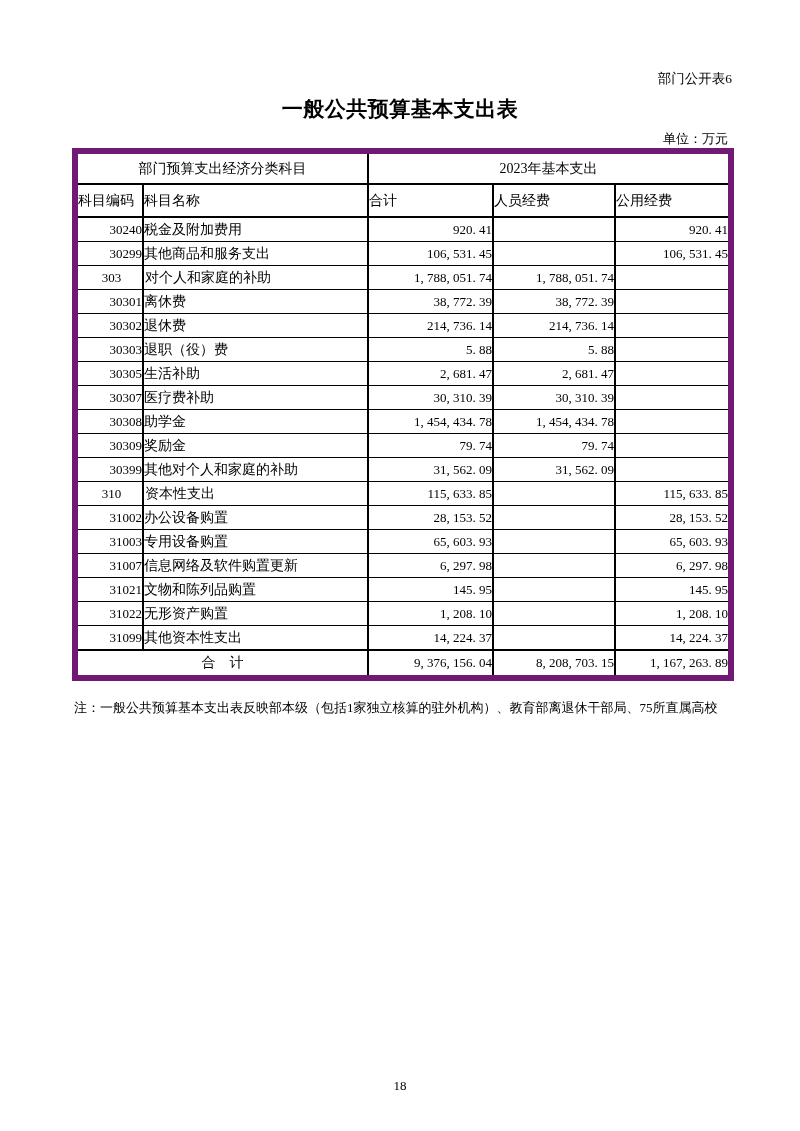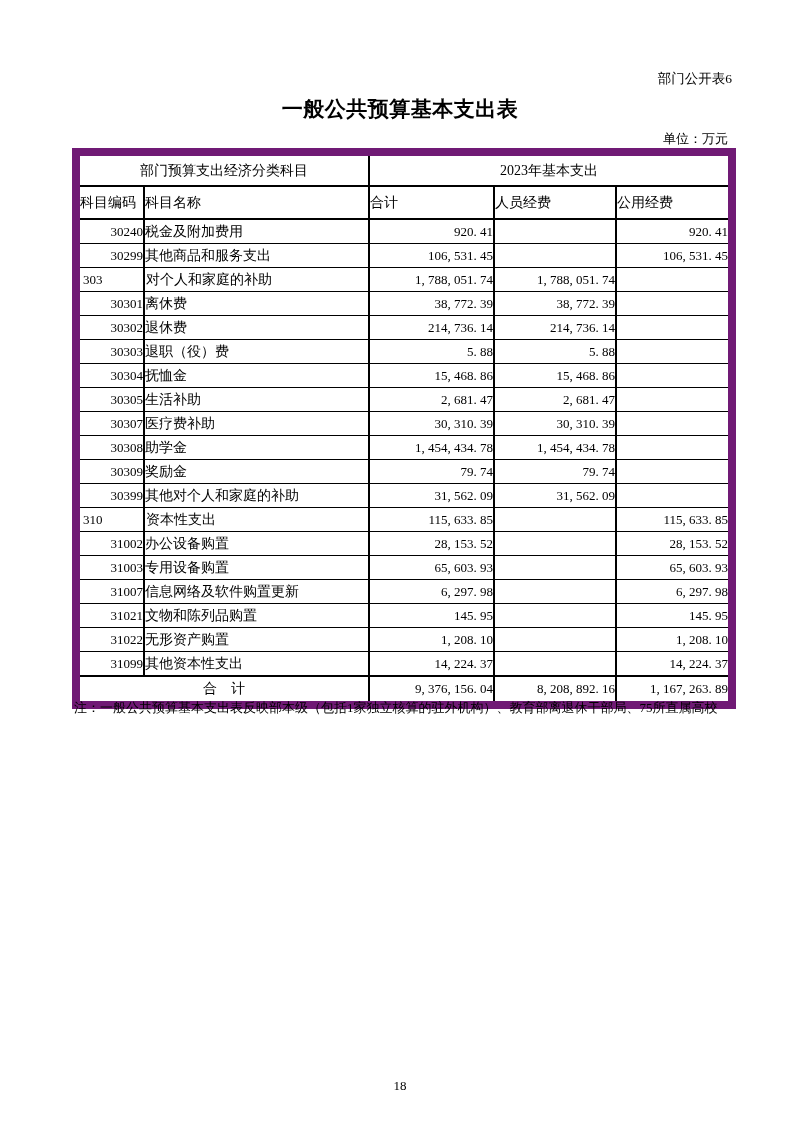--- a/index.html
+++ b/index.html
@@ -25,38 +25,38 @@
   }
   .unit-label {
     position: absolute; top: 130px; right: 72px;
     font-size: 13px;
   }
   table.budget {
     position: absolute; top: 148px; left: 72px;
     width: 656px;
     border-collapse: collapse;
     table-layout: fixed;
-    border: 8px solid #701a75;
+    border: 6px solid #701a75;
   }
   table.budget th, table.budget td {
     border: 1px solid #000;
     border-left-width: 2px;
     border-right-width: 2px;
     padding: 0;
     overflow: hidden;
     white-space: nowrap;
     font-weight: normal;
     vertical-align: middle;
   }
   thead tr.group-row th { height: 29px; font-size: 14px; text-align: center; border-bottom: 2px solid #000; }
   thead tr.cols-row th  { height: 31px; font-size: 14px; text-align: left; border-bottom: 2px solid #000; }
   tbody td { height: 23px; font-size: 13px; }
   td.code { text-align: right; padding-right: 9px; }
   td.name { text-align: left; padding-left: 26px; font-size: 14px; }
-  tr.lvl1 td.code { text-align: left; padding-left: 3px; }
+  tr.lvl1 td.code { text-align: center; padding-left: 3px; }
   tr.lvl1 td.name { padding-left: 1px; }
   td.num { text-align: right; padding-right: 7px; }
   tr.total-row td { border-top: 2px solid #000; height: 24px; }
   td.total-label { text-align: center; font-size: 14px; margin-left: 28px; }
   .note {
     position: absolute; top: 700px; left: 74px; width: 660px;
     font-size: 13px; line-height: 16.5px;
     display: flex;
   }
   .note-prefix { flex: 0 0 auto; }
@@ -133,27 +133,20 @@
     <td class="num"></td>
   </tr>
       <tr>
     <td class="code">30303</td>
     <td class="name">退职（役）费</td>
     <td class="num">5. 88</td>
     <td class="num">5. 88</td>
     <td class="num"></td>
   </tr>
       <tr>
-    <td class="code">30304</td>
-    <td class="name">抚恤金</td>
-    <td class="num">15, 468. 86</td>
-    <td class="num">15, 468. 86</td>
-    <td class="num"></td>
-  </tr>
-      <tr>
     <td class="code">30305</td>
     <td class="name">生活补助</td>
     <td class="num">2, 681. 47</td>
     <td class="num">2, 681. 47</td>
     <td class="num"></td>
   </tr>
       <tr>
     <td class="code">30307</td>
     <td class="name">医疗费补助</td>
     <td class="num">30, 310. 39</td>
@@ -228,21 +221,21 @@
     <td class="name">其他资本性支出</td>
     <td class="num">14, 224. 37</td>
     <td class="num"></td>
     <td class="num">14, 224. 37</td>
   </tr>
     </tbody>
   <tbody>
     <tr class="total-row">
       <td colspan="2" class="total-label">合　计</td>
       <td class="num">9, 376, 156. 04</td>
-      <td class="num">8, 208, 892. 16</td>
+      <td class="num">8, 208, 703. 15</td>
       <td class="num">1, 167, 263. 89</td>
     </tr>
   </tbody>
 </table>
 
 <div class="note">
   <span class="note-prefix">注：</span>
   <span class="note-body">
     <span>一般公共预算基本支出表反映部本级（包括1家独立核算的驻外机构）、教育部离退休干部局、75所直属高校</span><br>
   </span>

